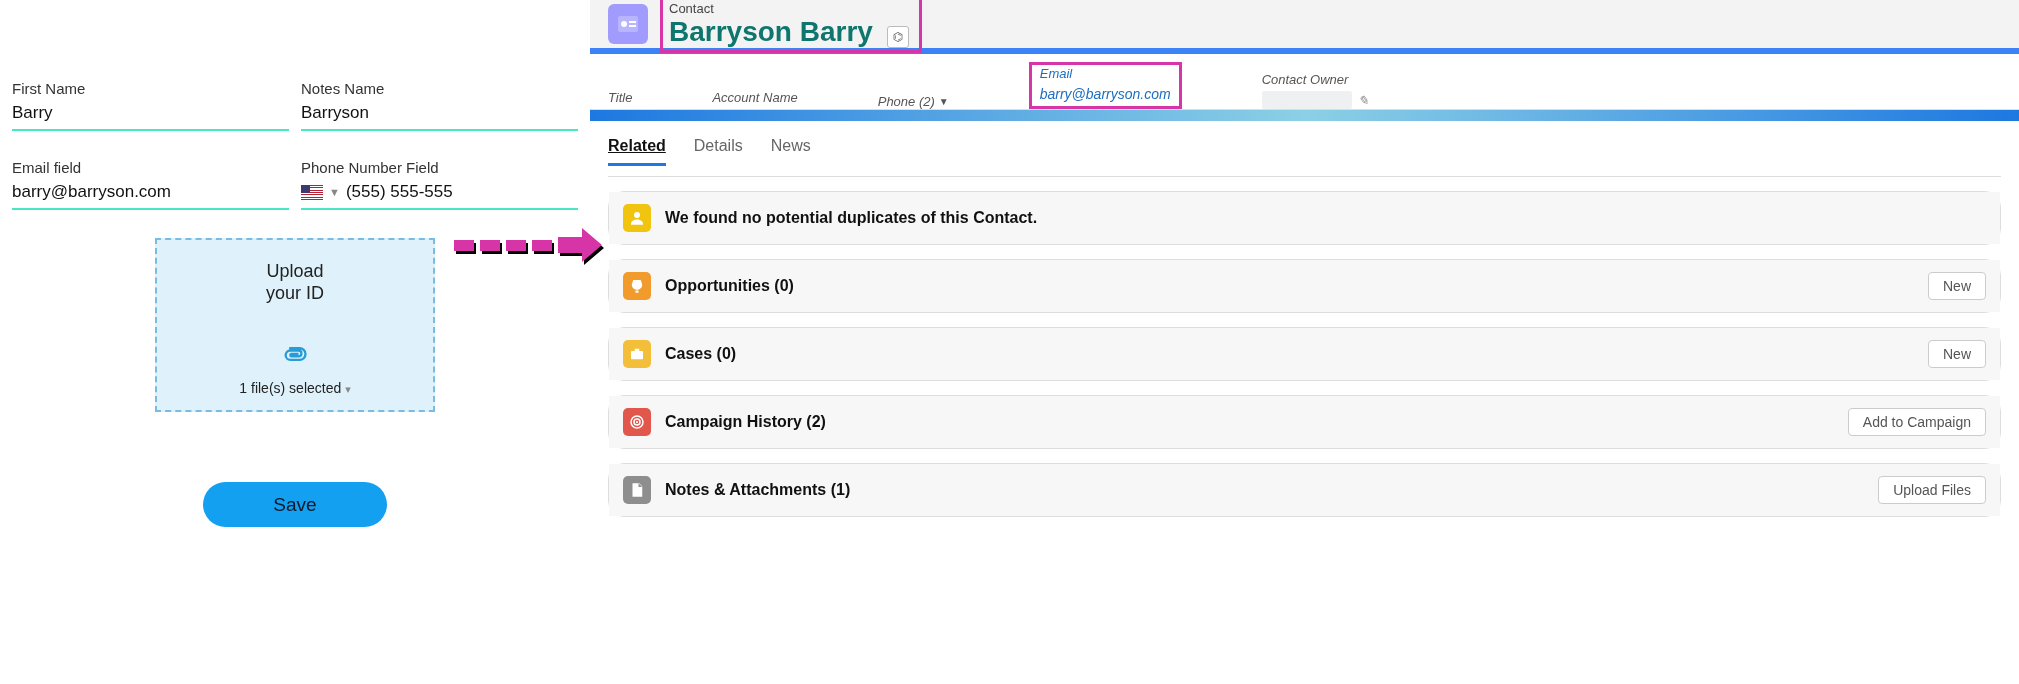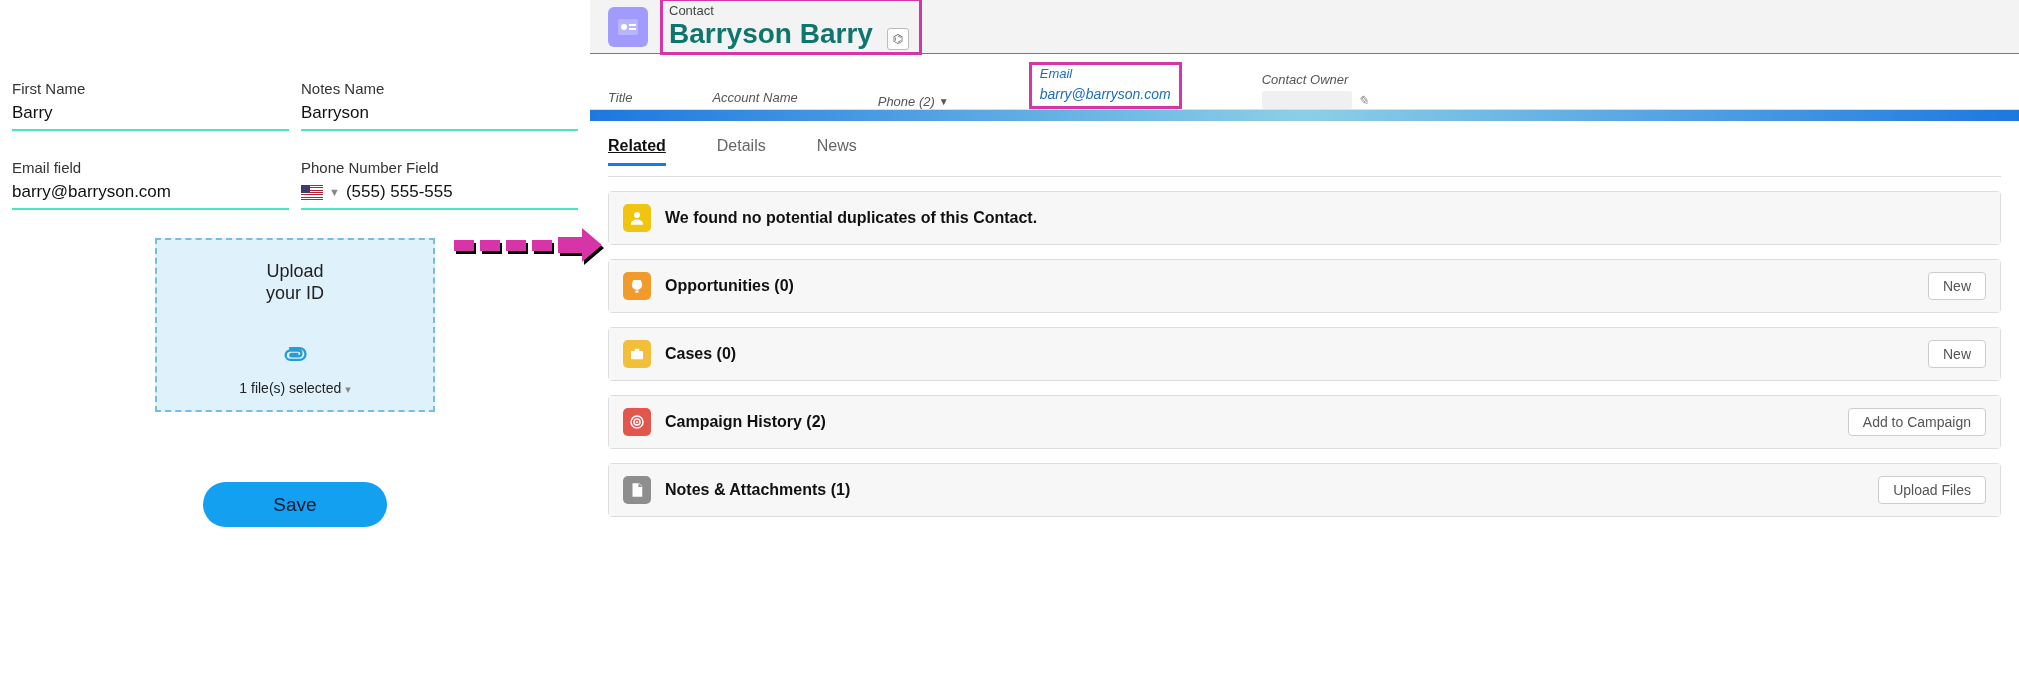--- a/index.html
+++ b/index.html
@@ -18,45 +18,45 @@
   .chev-down{font-size:11px;color:#888;}
   .upload-box{ width:280px; margin:0 auto 70px; padding:20px 10px 14px; border:2px dashed #79bce1; background:#dff2fb; text-align:center; }
   .upload-title{ font-size:18px; color:#222; line-height:22px; white-space:pre-line; }
   .att-icon{ display:inline-block; margin-top:36px; color:#289cd7; }
   .att-icon svg{ width:30px; height:28px; }
   .files-sel{ font-size:14px; color:#222; margin-top:8px; }
   .save-btn{ display:block; margin:0 auto; width:184px; height:45px; border-radius:30px; background:#14a0f0; color:#0f172a; border:none; font-size:19px; cursor:pointer; }
 
   
   .sf{ flex:1; position:relative; }
-  .sf-header{ background:#f3f3f3; border-bottom:1px solid #3b82f6; padding:0 13px 0 18px; height:54px; display:flex; align-items:center; }
+  .sf-header{ background:#f3f3f3; border-bottom:6px solid #3b82f6; padding:0 13px 0 18px; height:54px; display:flex; align-items:center; }
   .sf-badge{ width:40px; height:40px; border-radius:6px; background:#a29bfe; display:flex; align-items:center; justify-content:center; color:#fff; }
   .sf-badge svg{width:24px;height:24px;}
   .sf-name-box{ margin-left:12px; padding:2px 10px 2px 6px; border:3px solid #d734a7; display:flex; align-items:flex-end; gap:8px; }
   .sf-name-lbl{ font-size:13px; color:#444; display:block; }
   .sf-name{ font-size:28px; font-weight:700; color:#0f766e; }
   .hier-btn{ width:22px; height:22px; border:1px solid #bbb; border-radius:3px; background:#fff; display:flex; align-items:center; justify-content:center; margin-left:6px; font-size:12px; color:#555; cursor:pointer; }
 
   .sf-info{ background:#fff; border-bottom:1px solid #ddd; height:56px; display:flex; align-items:flex-end; padding:10px 18px 0; gap:80px;font-style:italic; }
   .info-col .lbl{ font-size:13px; color:#555; margin-bottom:4px; display:block; }
   .phone-col{display:flex;align-items:center;gap:4px;color:#555;font-size:13px;}
   .email-box{ border:3px solid #d734a7; padding:1px 8px 3px; display:inline-block; }
   .email-val{ font-size:14px; color:#1b6ec2; }
   .owner-col{display:flex;align-items:center;gap:6px;}
   .owner-blur{width:90px;height:18px;background:#eef0f2;border-radius:2px;}
   .pencil{color:#8a8a8a;font-size:13px;}
 
   .grad-bar{height:11px;background:linear-gradient(90deg,#1d78e0,#8cd0e6,#1d78e0);}
 
   .sf-body{ background:#fff; padding:0 18px 18px; }
-  .tabs{ display:flex; gap:51px; padding:16px 0 10px; border-bottom:1px solid #ddd; }
+  .tabs{ display:flex; gap:28px; padding:16px 0 10px; border-bottom:1px solid #ddd; }
   .tab{ font-size:16px; color:#666; padding-bottom:8px; cursor:pointer; }
   .tab.active{ color:#111; font-weight:700; border-bottom:3px solid #1d78e0; text-decoration:underline; }
 
-  .sect{ border:1px solid #ddd; border-radius:4px; margin-top:14px; background:#fff; }
+  .sect{ border:1px solid #ddd; border-radius:16px; margin-top:14px; background:#fff; }
   .sect-head{ background:#f7f7f7; padding:12px 14px; display:flex; align-items:center; gap:14px; }
   .sect-ico{ width:28px; height:28px; border-radius:5px; display:flex; align-items:center; justify-content:center; color:#fff; }
   .ico-yellow{background:#f1c40f;}
   .ico-orange{background:#f19b2c;}
   .ico-case{background:#f19b2c; background:#f3bf3a;}
   .ico-red{background:#e2574c;}
   .ico-grey{background:#8e8e8e;}
   .sect-title{ font-size:16px; font-weight:700; color:#111; flex:1; }
   .small-btn{ background:#fff; border:1px solid #ccc; color:#555; font-size:14px; padding:5px 14px; border-radius:4px; cursor:pointer; }
   .attach-row{ padding:8px 14px; display:flex; gap:10px; align-items:center; }

